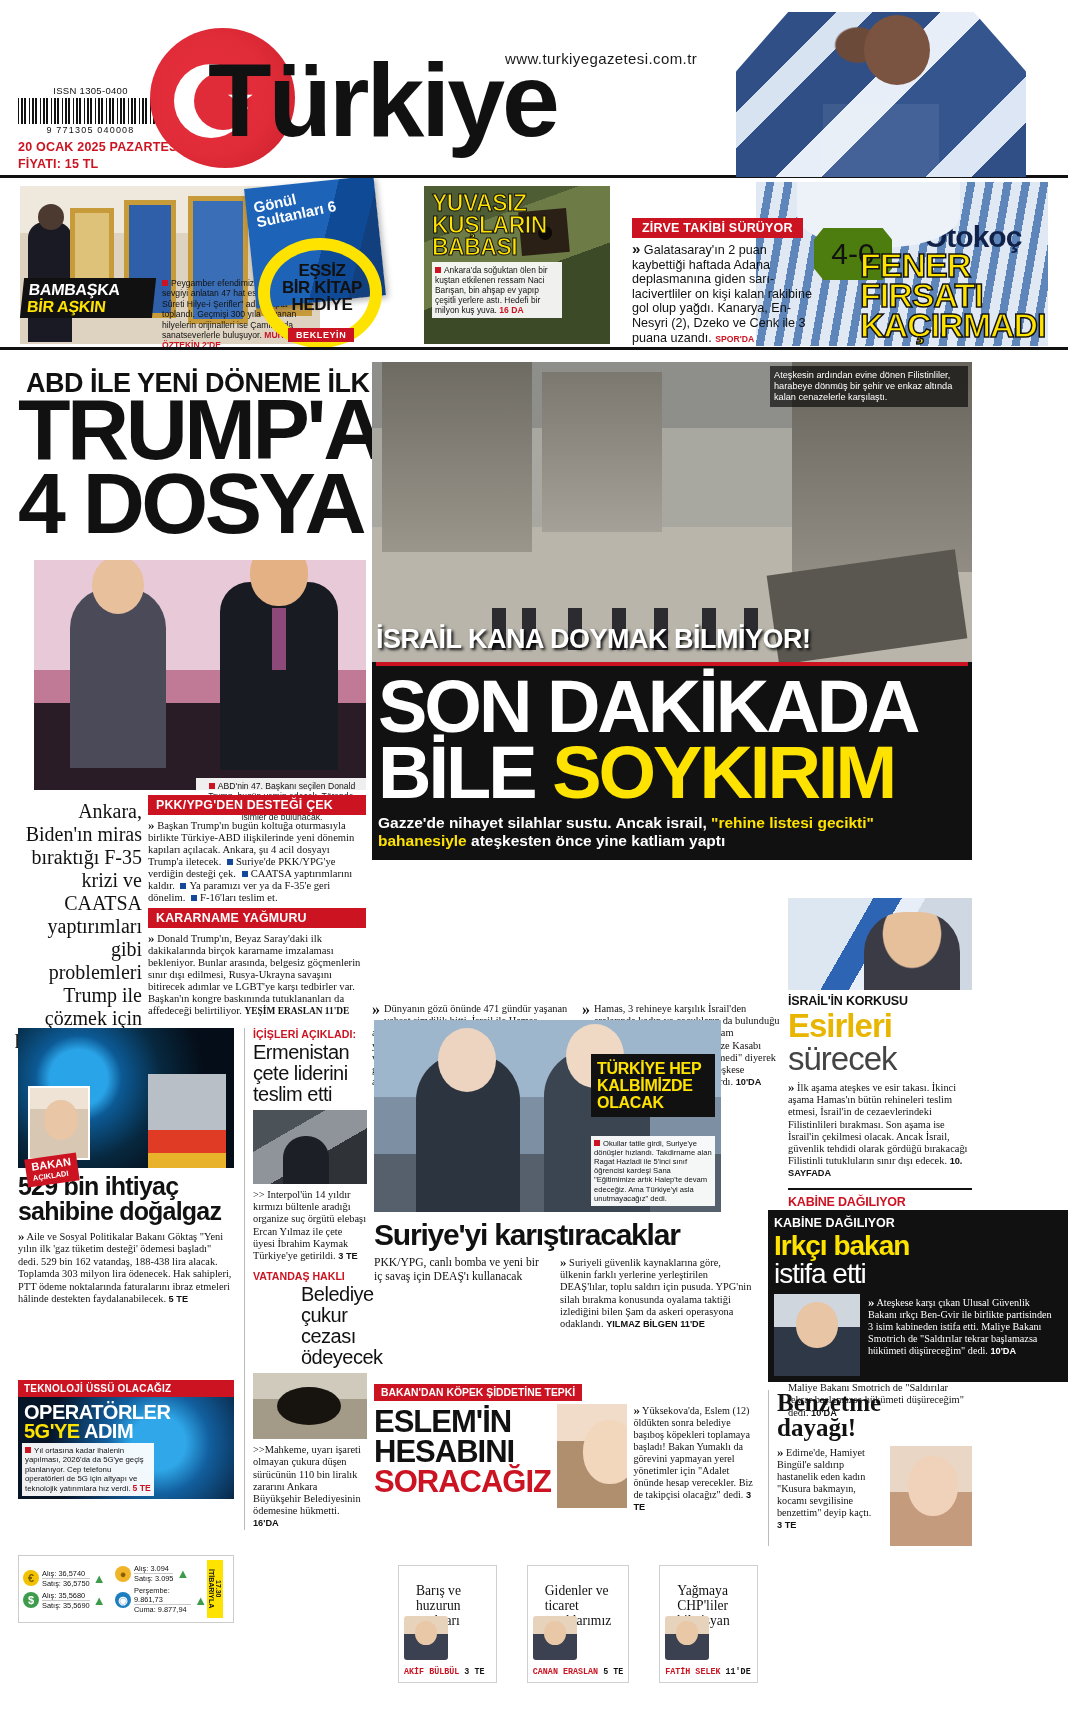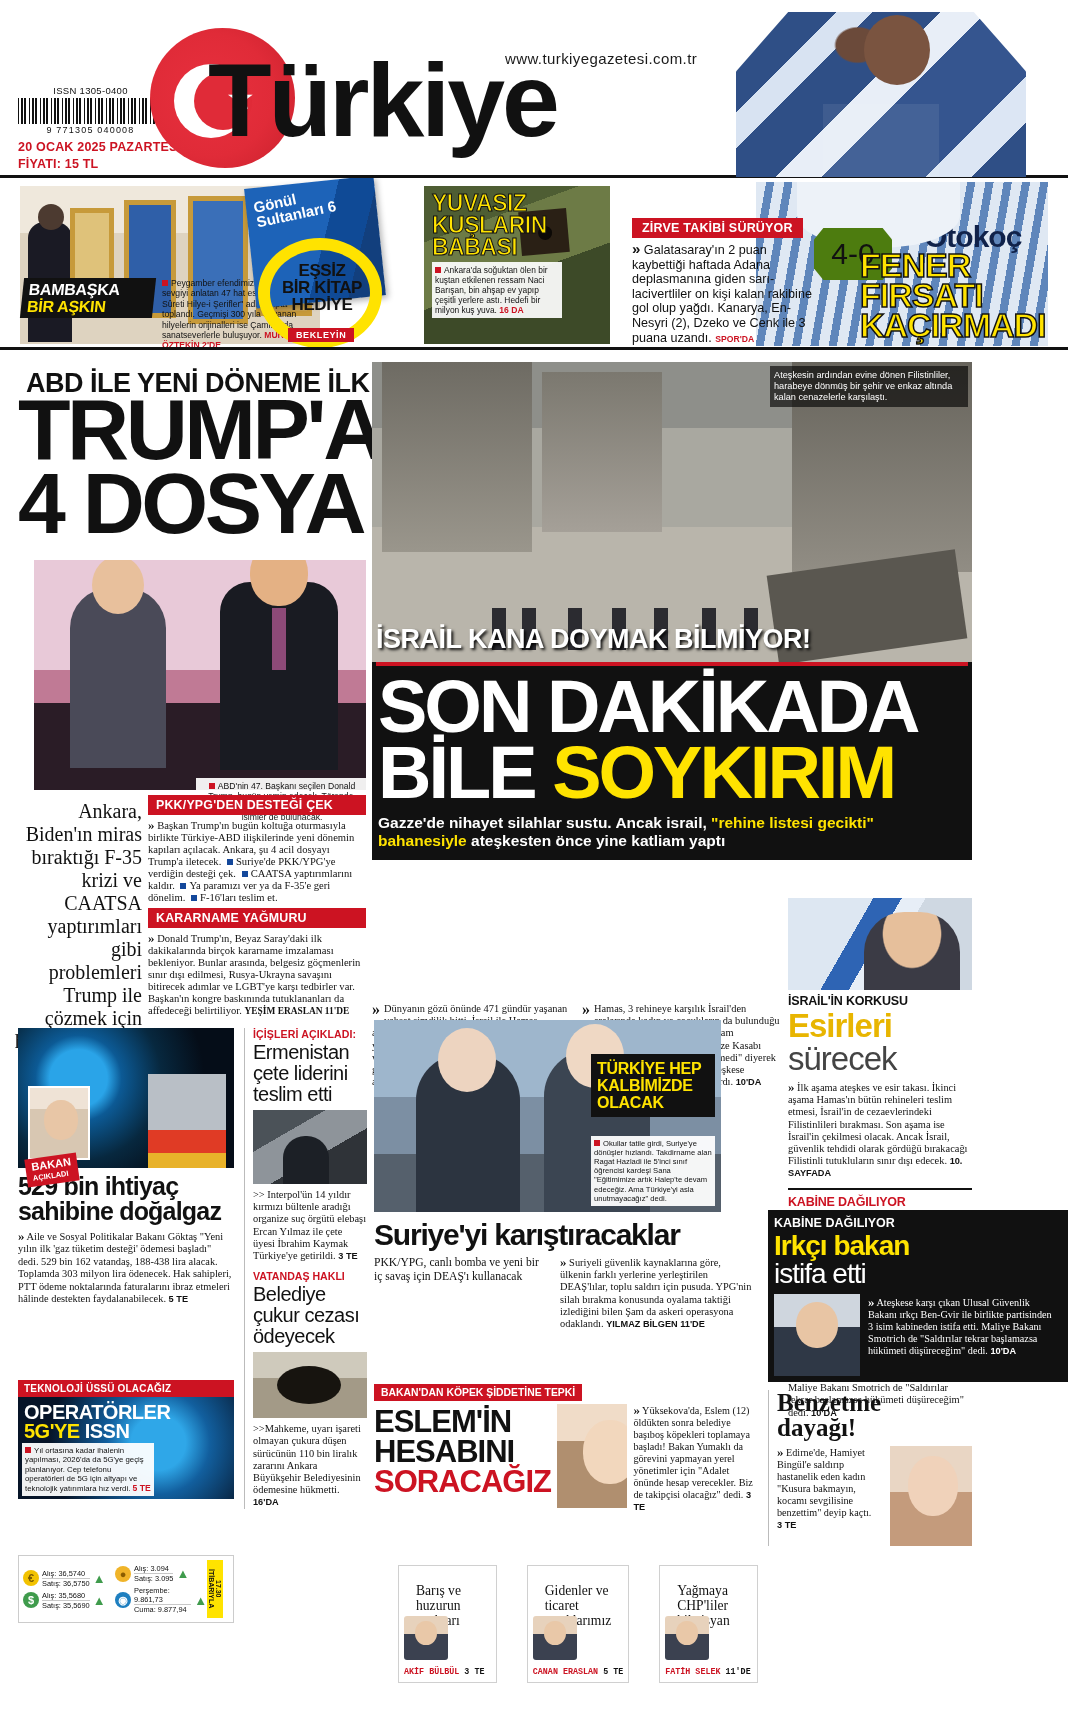--- a/index.html
+++ b/index.html
@@ -323,21 +323,21 @@
 
   
   .col2 { position:absolute; left: 244px; top: 1028px; width: 122px; border-left:1px solid #bbb; padding-left: 8px;}
   .c2-kicker { color:#cc1322; font-weight:bold; font-size: 10.6px; letter-spacing:.1px;}
   .c2-head { font-size: 20px; line-height: 21px; letter-spacing:-.5px; margin-top: 2px;}
   .c2-photo { width: 114px; height: 74px; margin-top: 5px;
     background: linear-gradient(150deg,#4b5258 0 30%,#8e949a 30% 60%,#2f3338 60%); position:relative;}
   .c2-photo::after{content:'';position:absolute;left:30px;bottom:0;width:46px;height:48px;border-radius:22px 22px 0 0;background:#1c2026;}
   .c2-body { font-family:"Liberation Serif",serif; font-size:10.4px; line-height:12.2px; margin-top:5px;}
   .c2-kicker2 { color:#cc1322; font-weight:bold; font-size: 10.6px; margin-top: 8px;}
-  .c2-head2 { font-size: 20px; line-height: 21px; letter-spacing:-.5px; margin-top: 2px;}
+  .c2-head2 { font-size: 20px; line-height: 21px; letter-spacing:-.5px; margin-top: 2px; margin-left: 48px;}
   .c2-photo2 { width: 114px; height: 66px; margin-top: 5px;
     background: linear-gradient(180deg,#cfcabc 0 40%,#a39a87 40%); position:relative;}
   .c2-photo2::after{content:'';position:absolute;left:24px;top:14px;width:64px;height:38px;border-radius:50%;background:#17140f;}
 
   
   .syria-block { position:absolute; left: 374px; top: 1020px; width: 384px; }
   .syria-photo {
     width: 347px; height: 192px; position:relative; overflow:hidden;
     background: linear-gradient(180deg,#9eb6cc 0 40%, #7c8fa3 40% 70%, #55606c 70%);
   }
@@ -605,21 +605,21 @@
       <span class="pg-ref">5 TE</span>
     </div>
   </div>
 
   <div class="tech-block">
     <div class="tech-tag">TEKNOLOJİ ÜSSÜ OLACAĞIZ</div>
     <div class="tech-photo">
       <div class="tech-h">
         <div>OPERATÖRLER</div>
         <div>
-          <em>5G'YE</em><span> ISSN</span>
+          <em>5G'YE</em><span> ADIM</span>
         </div>
       </div>
       <div class="tech-body">
         <span class="sq-red"></span><span>Yıl ortasına kadar ihalenin yapılması, 2026'da da 5G'ye geçiş planlanıyor. Cep telefonu operatörleri de 5G için altyapı ve teknolojik yatırımlara hız verdi.</span>
         <span class="byline">5 TE</span>
       </div>
     </div>
   </div>
 
   <div class="fx-box">

